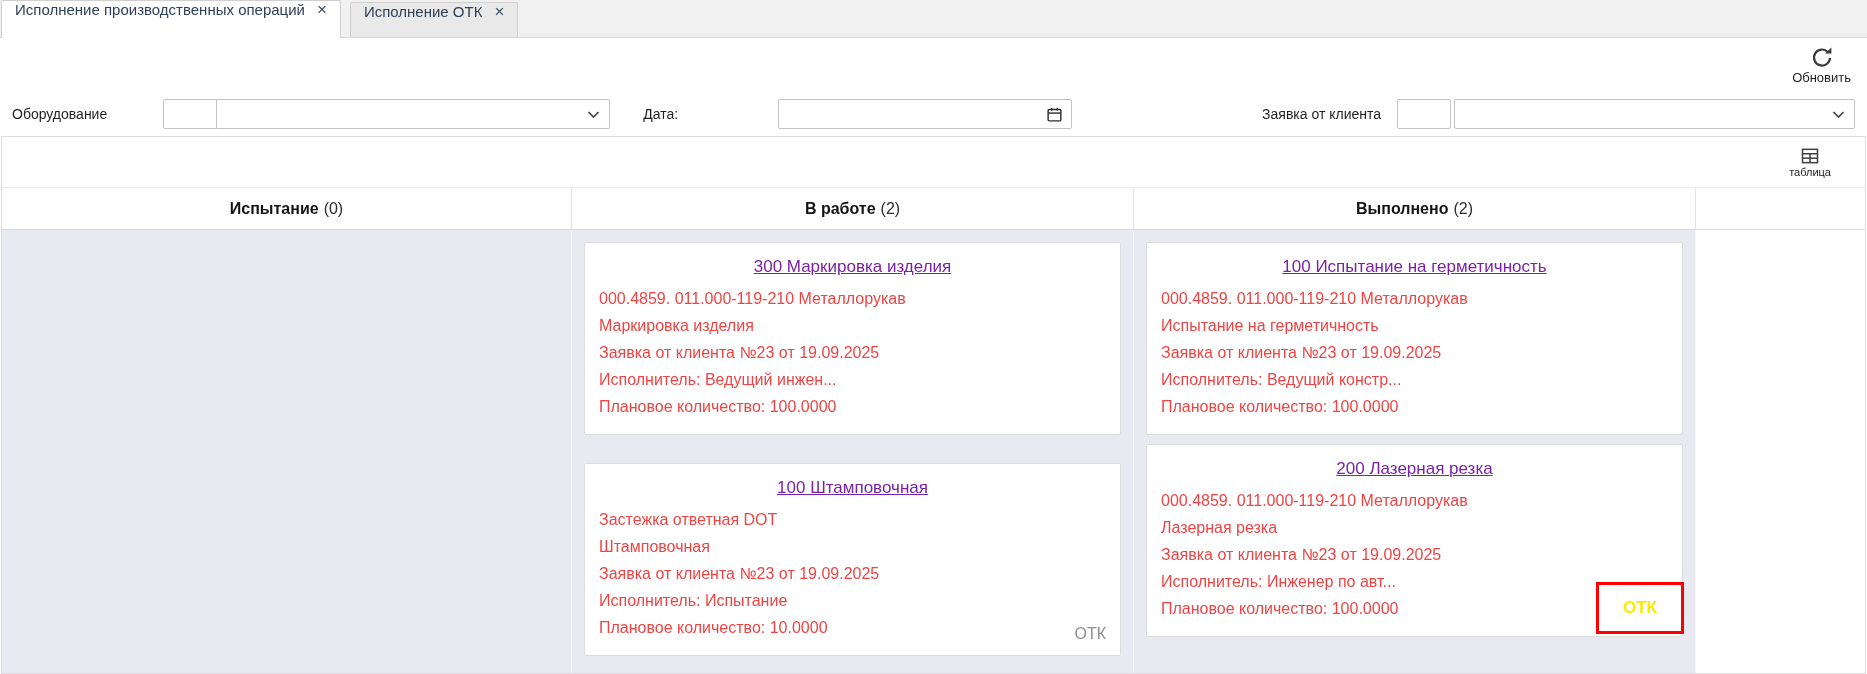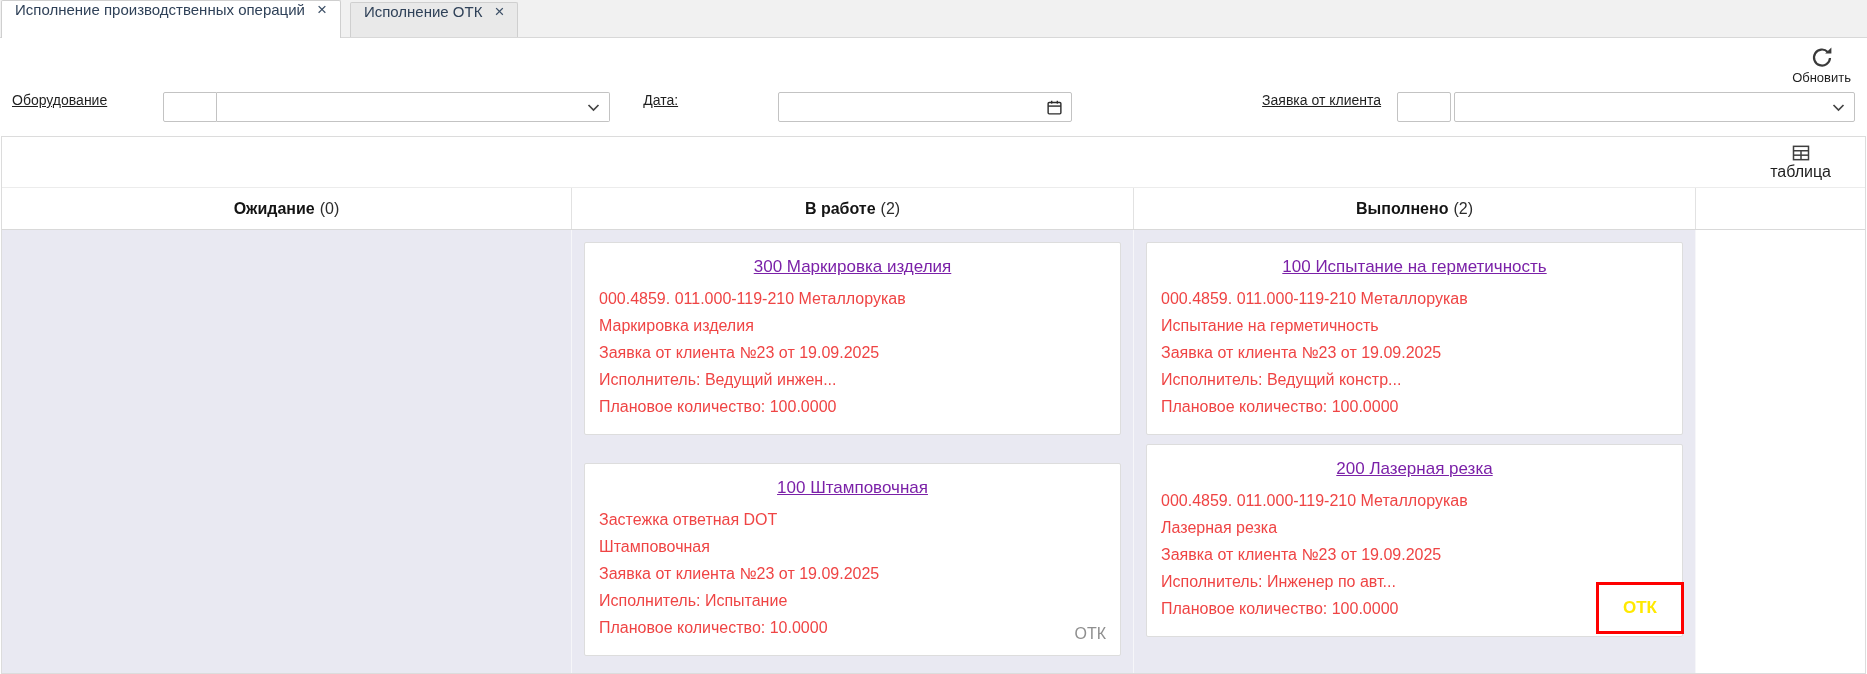--- a/index.html
+++ b/index.html
@@ -24,21 +24,21 @@
   }
   .tab.active { background: #fff; height: 38px; margin-bottom: -1px; }
   .tab-close { font-size: 17px; color: #3c4f66; line-height: 1; cursor: pointer; }
 
   
   .actions-row { height: 54px; display: flex; justify-content: flex-end; align-items: center; flex: 0 0 auto; }
   .refresh { display: flex; flex-direction: column; align-items: center; gap: 1px; margin-right: 16px; cursor: pointer; }
   .refresh-label { font-size: 13px; color: #1f1f1f; }
 
   
-  .filter-row { height: 44px; display: flex; flex: 0 0 auto; font-size: 14px; text-decoration: underline; }
+  .filter-row { height: 44px; display: flex; align-items: center; flex: 0 0 auto; font-size: 14px; }
   .f-label { white-space: nowrap; color: #1f1f1f; }
   .lbl-equipment { margin-left: 12px; }
   .combo { display: flex; margin-left: 56px; }
   .code-input {
     width: 54px; height: 30px; border: 1px solid #c3c3c3; border-radius: 2px 0 0 2px;
     padding: 0 6px; font-size: 14px; font-family: inherit; outline: none; background: #fff;
   }
   .fake-select {
     height: 30px; border: 1px solid #c3c3c3; border-left: none; border-radius: 0 2px 2px 0;
     background: #fff; display: flex; align-items: center; justify-content: space-between;
@@ -53,21 +53,21 @@
   .date-input { flex: 1; border: none; outline: none; height: 26px; padding: 0 8px; font-size: 14px; font-family: inherit; background: transparent; }
   .cal-btn { display: flex; align-items: center; padding: 0 8px; cursor: pointer; }
   .lbl-client { margin-left: 190px; }
   .code-client { margin-left: 16px; border-radius: 2px; }
   .sel-client { flex: 1; margin-left: 3px; margin-right: 12px; border-left: 1px solid #c3c3c3; border-radius: 2px; }
 
   
   .panel { flex: 1 1 auto; margin: 0 1px; border: 1px solid #dcdcdc; display: flex; flex-direction: column; min-height: 0; }
   .panel-toolbar { height: 50px; flex: 0 0 auto; display: flex; justify-content: flex-end; align-items: center; }
   .table-view { display: flex; flex-direction: column; align-items: center; margin-right: 34px; cursor: pointer; }
-  .table-view-label { font-size: 16px; color: #1f1f1f; }
+  .table-view-label { font-size: 11px; color: #1f1f1f; }
 
   .board-header-row { height: 43px; flex: 0 0 auto; display: flex; border-bottom: 1px solid #d9d9d9; border-top: 1px solid #ececec; }
   .col-header { display: flex; align-items: center; justify-content: center; gap: 5px; font-size: 16px; border-right: 1px solid #e2e2e2; }
   .col-header:nth-child(1) { width: 570px; }
   .col-header:nth-child(2) { width: 562px; }
   .col-header:nth-child(3) { width: 562px; }
   .col-header-spacer { flex: 1; }
   .col-title { font-weight: bold; color: #141414; }
   .col-count { color: #2c2c2c; }
 
@@ -161,21 +161,21 @@
         <rect x="3" y="4" width="18" height="16" fill="none" stroke="#3f3f3f" stroke-width="1.8"></rect>
         <line x1="3" y1="9.3" x2="21" y2="9.3" stroke="#3f3f3f" stroke-width="1.8"></line>
         <line x1="3" y1="14.6" x2="21" y2="14.6" stroke="#3f3f3f" stroke-width="1.8"></line>
         <line x1="12" y1="9.3" x2="12" y2="20" stroke="#3f3f3f" stroke-width="1.8"></line>
       </svg>
       <span class="table-view-label">таблица</span>
     </div>
   </div>
   <div class="board-header-row">
       <div class="col-header">
-        <span class="col-title">Ожидание</span>
+        <span class="col-title">Испытание</span>
         <span class="col-count">(0)</span>
       </div>
       <div class="col-header">
         <span class="col-title">В работе</span>
         <span class="col-count">(2)</span>
       </div>
       <div class="col-header">
         <span class="col-title">Выполнено</span>
         <span class="col-count">(2)</span>
       </div>

